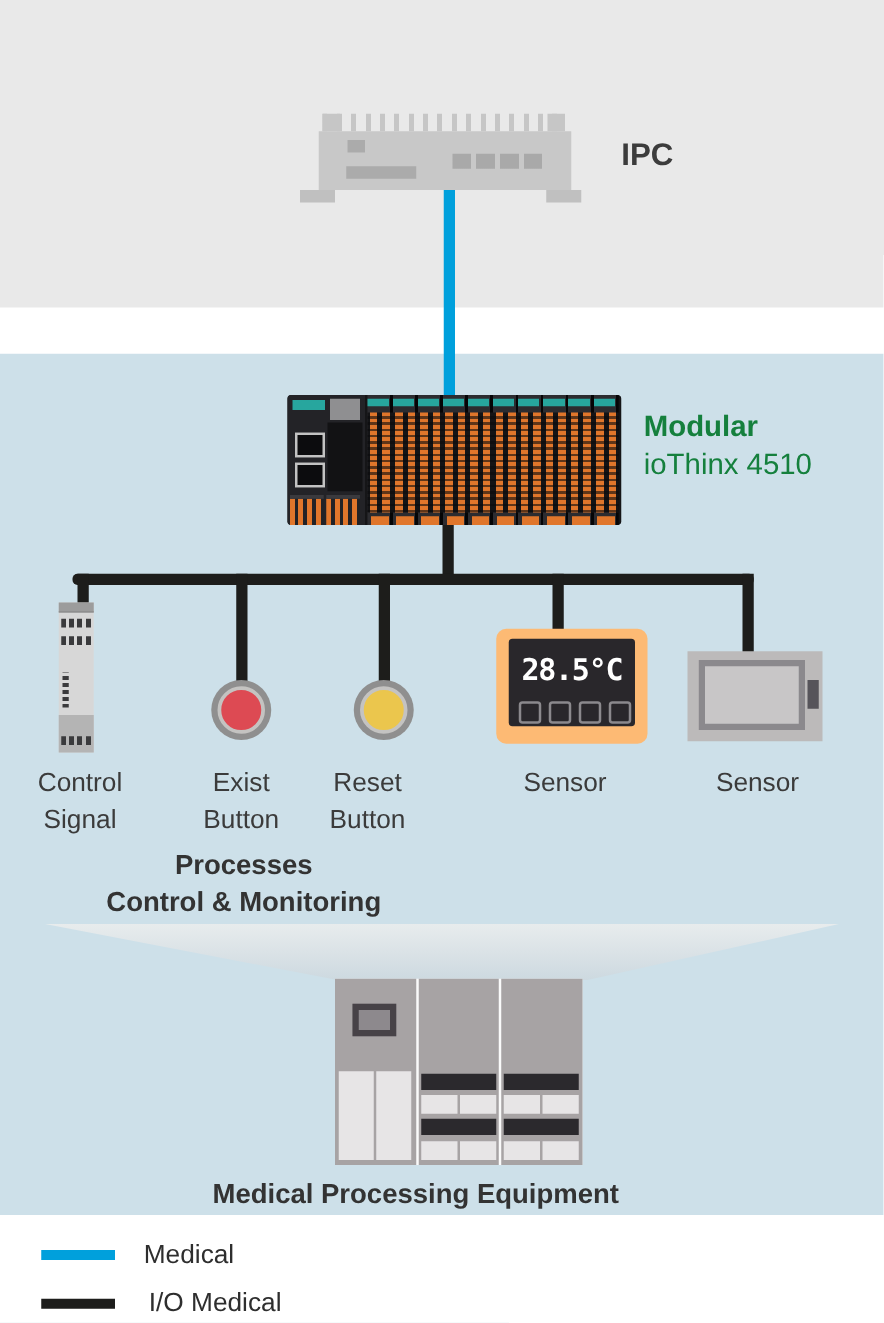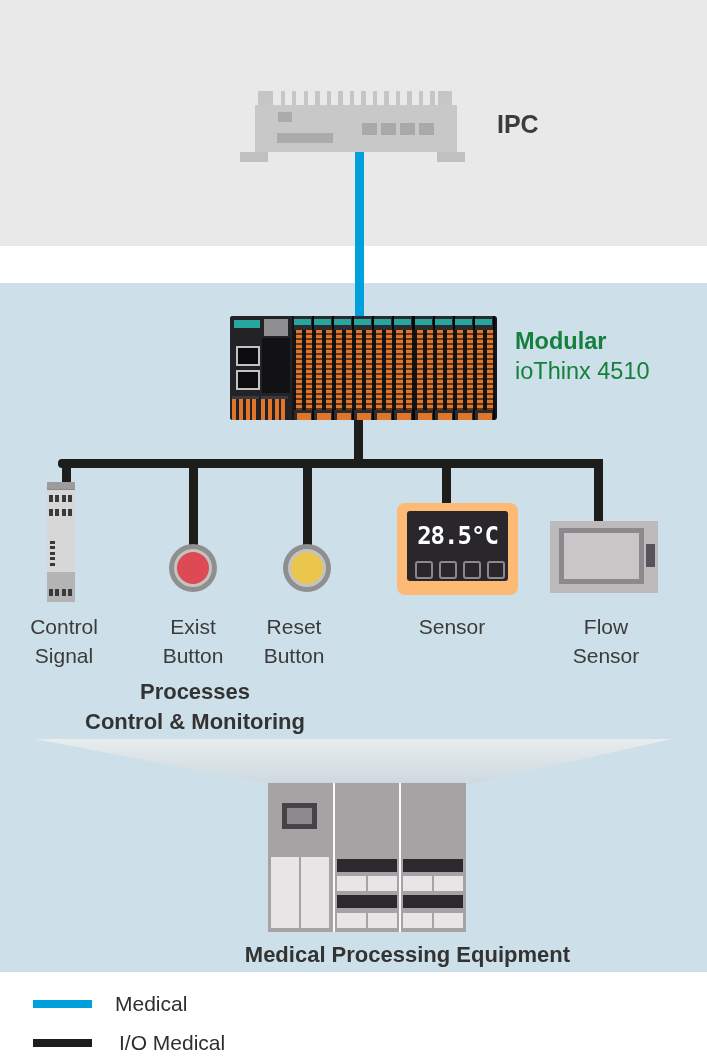--- a/index.html
+++ b/index.html
@@ -126,21 +126,21 @@
              display:flex;gap:2px;}
   .eq-panel{position:relative;flex:1;background:#a7a3a4;}
   .eq-display{position:absolute;left:14px;top:20px;width:25px;height:16px;border:5px solid #474247;background:#8d898d;}
   .eq-doors{position:absolute;left:3px;top:74px;width:58px;height:71px;display:flex;gap:2px;}
   .eq-door{flex:1;background:#e7e5e6;}
   .eq-band{position:absolute;left:2px;width:60px;height:13px;background:#2b292d;}
   .eq-band.b1{top:76px;} .eq-band.b2{top:112px;}
   .eq-drawers{position:absolute;left:2px;width:60px;height:15px;display:flex;gap:2px;}
   .eq-drawers.d1{top:93px;} .eq-drawers.d2{top:130px;}
   .eq-drawer{flex:1;background:#e7e5e6;}
-  .equip-label{left:170px;top:942px;width:400px;text-align:right;
+  .equip-label{left:170px;top:942px;width:400px;text-align:left;
                font-size:22px;font-weight:bold;color:#333;}
 
   
   .legend-swatch{width:59px;height:8px;}
   .sw-eth{left:33px;top:1000px;background:var(--ethernet);}
   .sw-io{left:33px;top:1039px;background:var(--io-signal);}
   .legend-text{font-size:21px;color:#2e2e2e;}
   .lt-eth{left:115px;top:992px;}
   .lt-io{left:119px;top:1031px;}
 </style>
@@ -236,21 +236,20 @@
     <div>Button</div>
   </div>
   <div class="abs dev-label lbl-reset">
     <div>Reset</div>
     <div>Button</div>
   </div>
   <div class="abs dev-label lbl-temp">
     <div>Sensor</div>
   </div>
   <div class="abs dev-label lbl-flow">
-    <div>Flow</div>
     <div>Sensor</div>
   </div>
 
   <div class="abs group-label grp-control">
     <div>Processes</div>
     <div>Control &amp; Monitoring</div>
   </div>
 
   <div class="abs funnel"></div>
 

